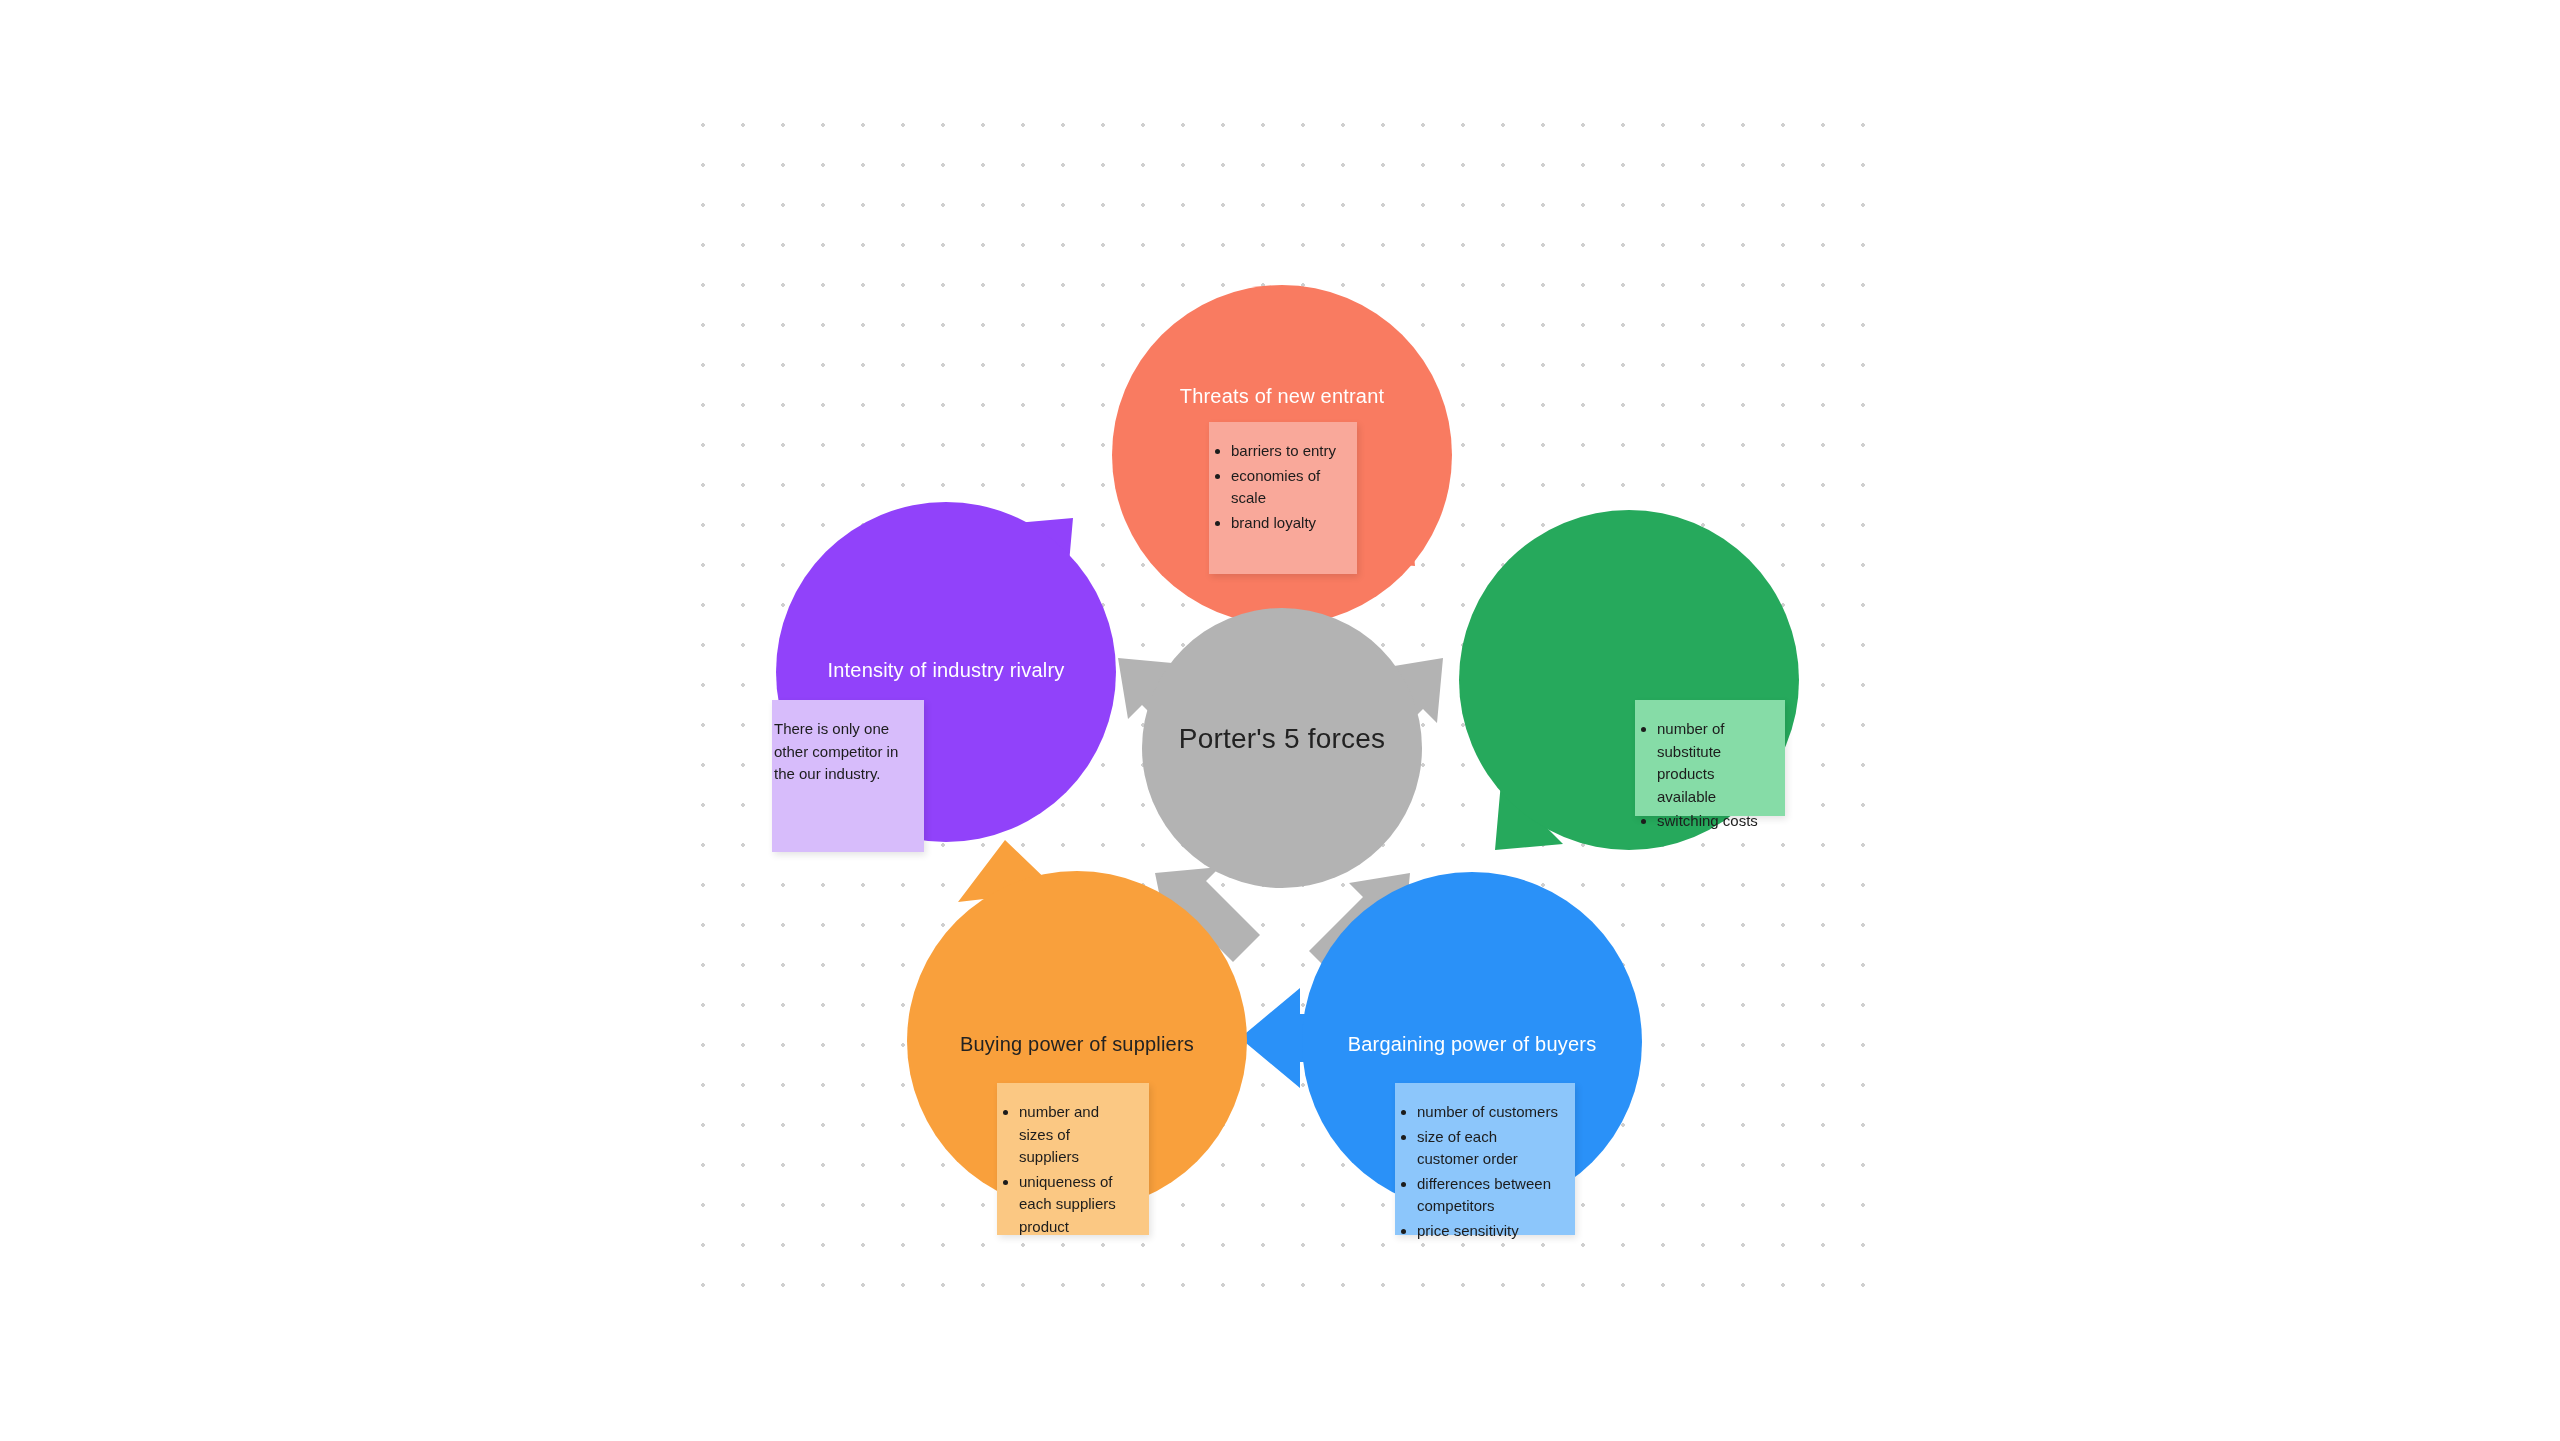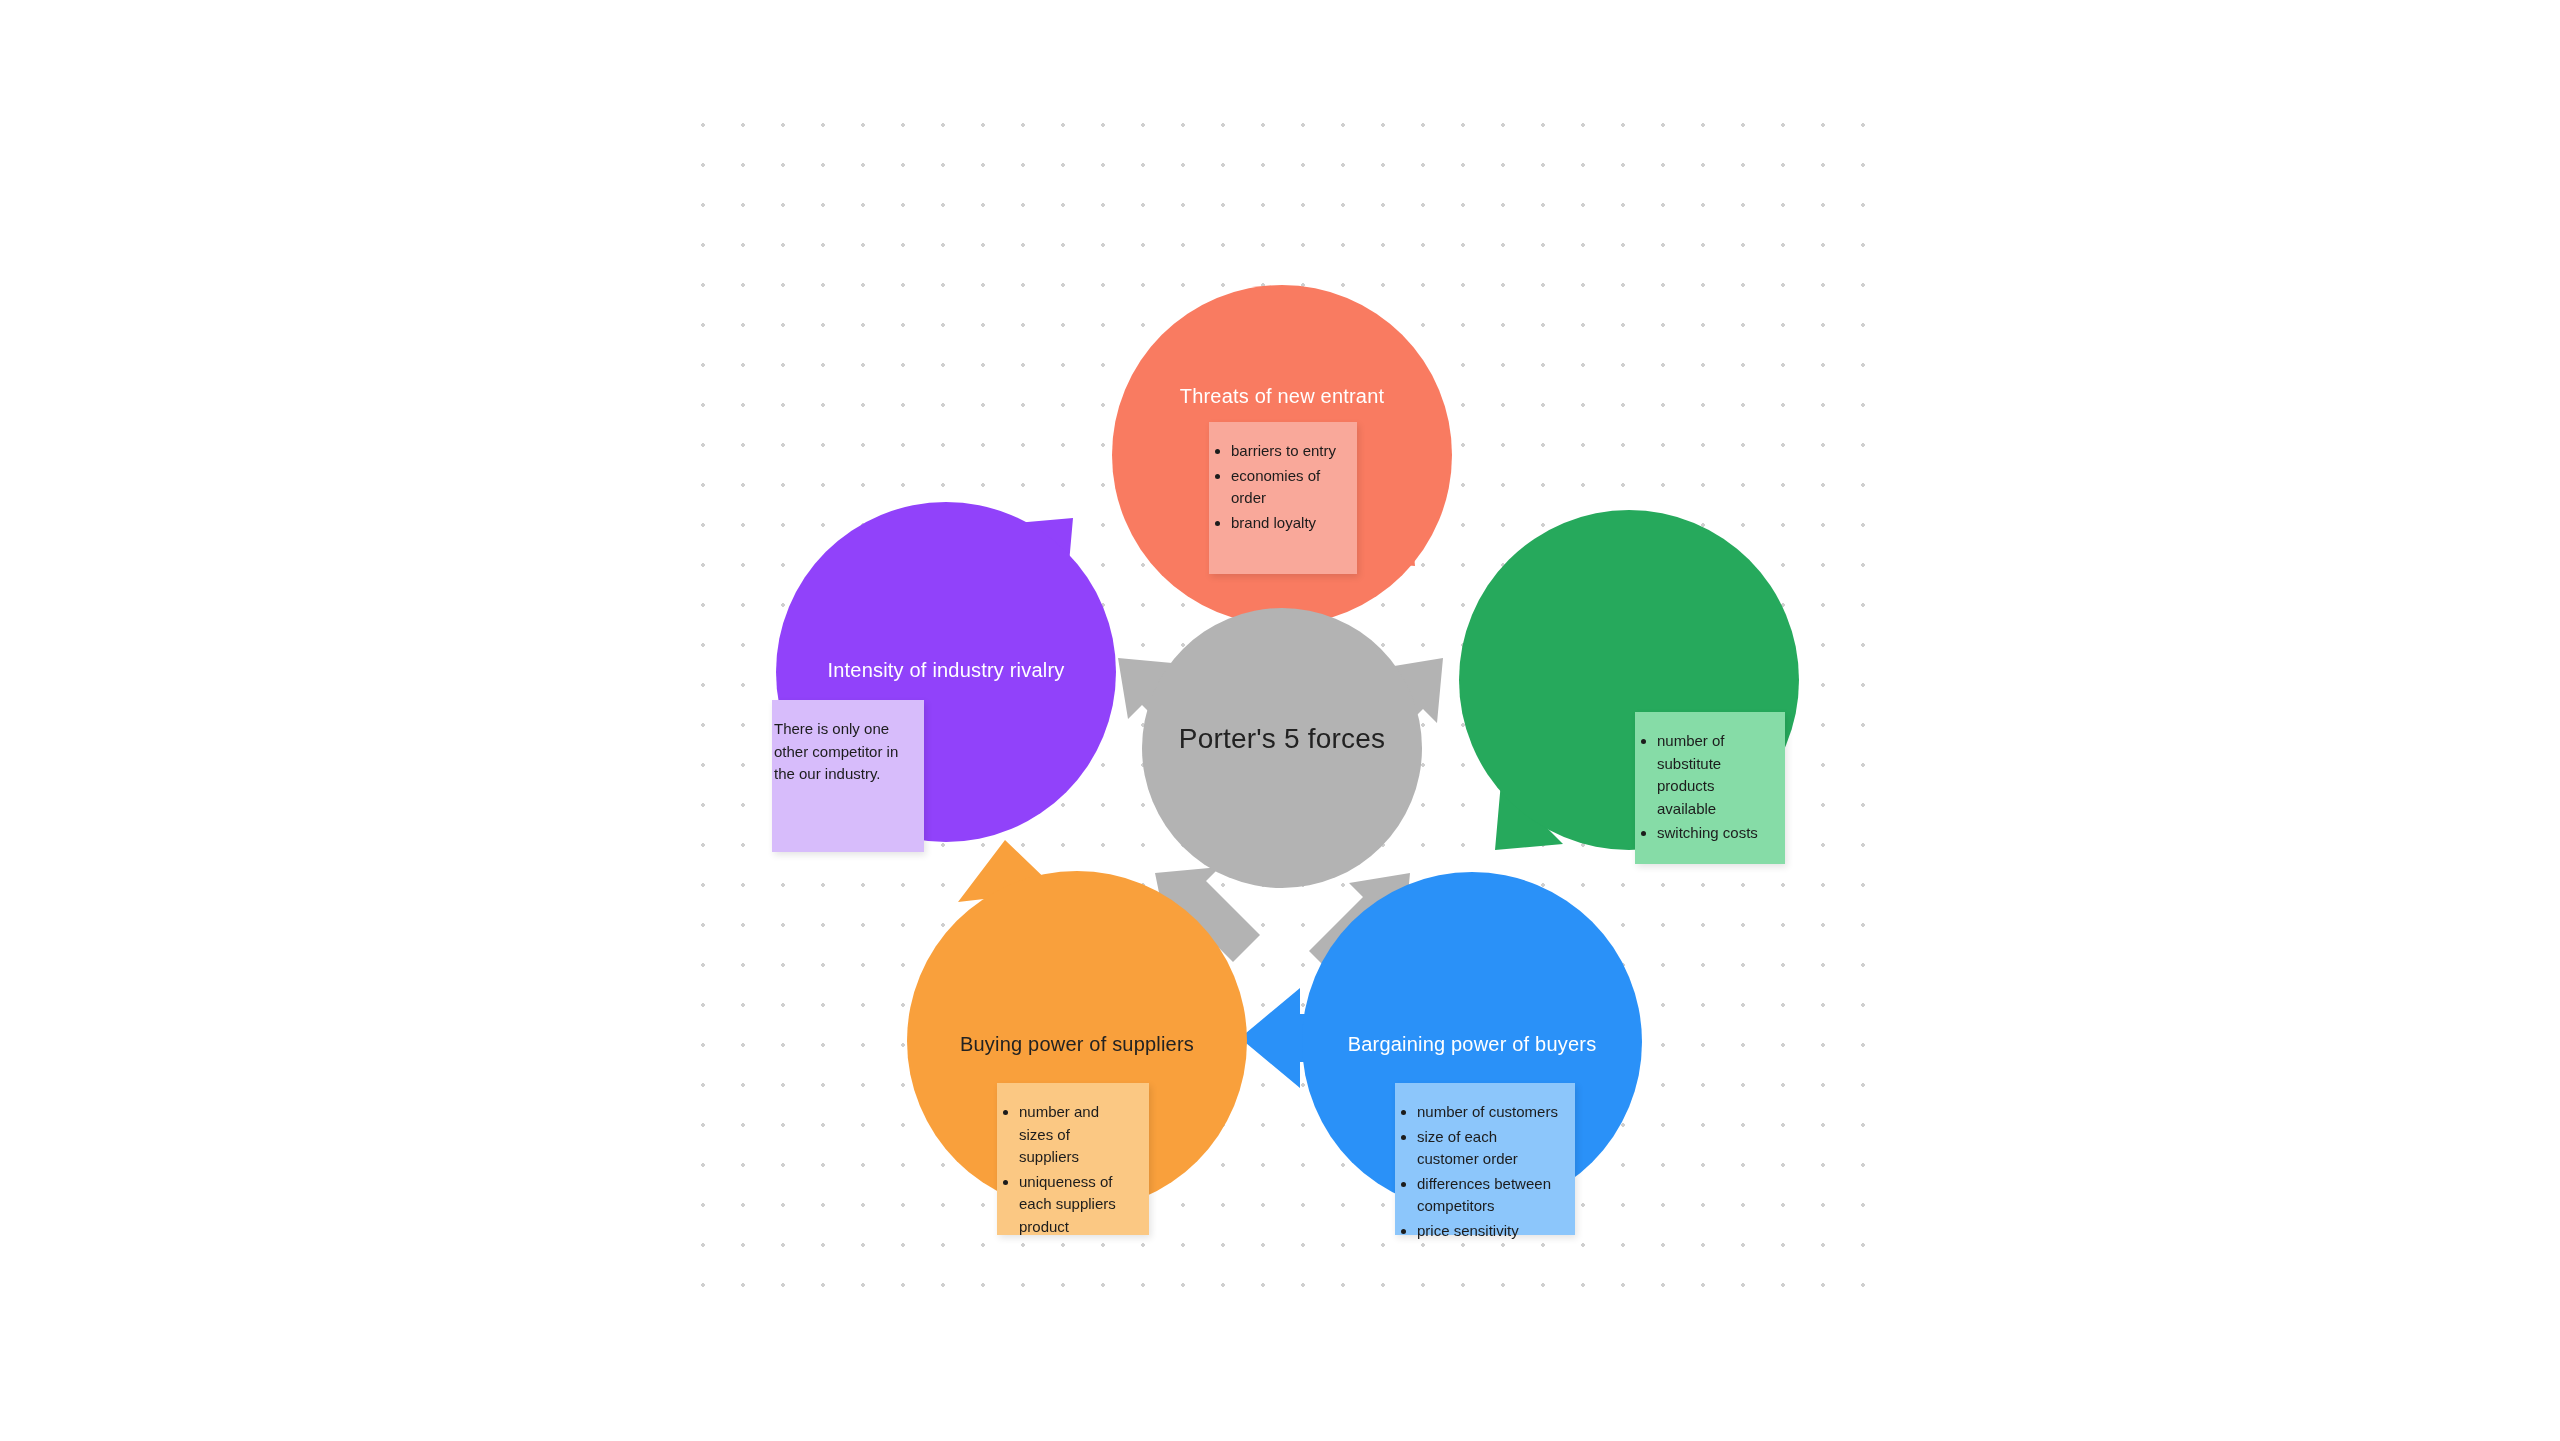--- a/index.html
+++ b/index.html
@@ -137,26 +137,26 @@
 
   <div class="circle-title title-dark" style="left:917px; top:1031px; width:320px;">Buying power of suppliers</div>
 
   <div class="circle-title title-light" style="left:786px; top:657px; width:320px;">Intensity of industry rivalry</div>
 
   <div class="circle-title title-dark" style="left:1152px; top:720px; width:260px; font-size:28px;">Porter's 5 forces</div>
 
   <div class="note note-red" style="left:1209px; top:422px; width:148px; height:152px;">
     <ul>
       <li>barriers to entry</li>
-      <li>economies of order</li>
+      <li>economies of scale</li>
       <li>brand loyalty</li>
     </ul>
   </div>
 
-  <div class="note note-green" style="left:1635px; top:700px; width:150px; height:152px;margin-top:12px;">
+  <div class="note note-green" style="left:1635px; top:700px; width:150px; height:116px;">
     <ul>
       <li>number of substitute products available</li>
       <li>switching costs</li>
     </ul>
   </div>
 
   <div class="note note-blue" style="left:1395px; top:1083px; width:180px; height:152px;">
     <ul>
       <li>number of customers</li>
       <li>size of each customer order</li>

